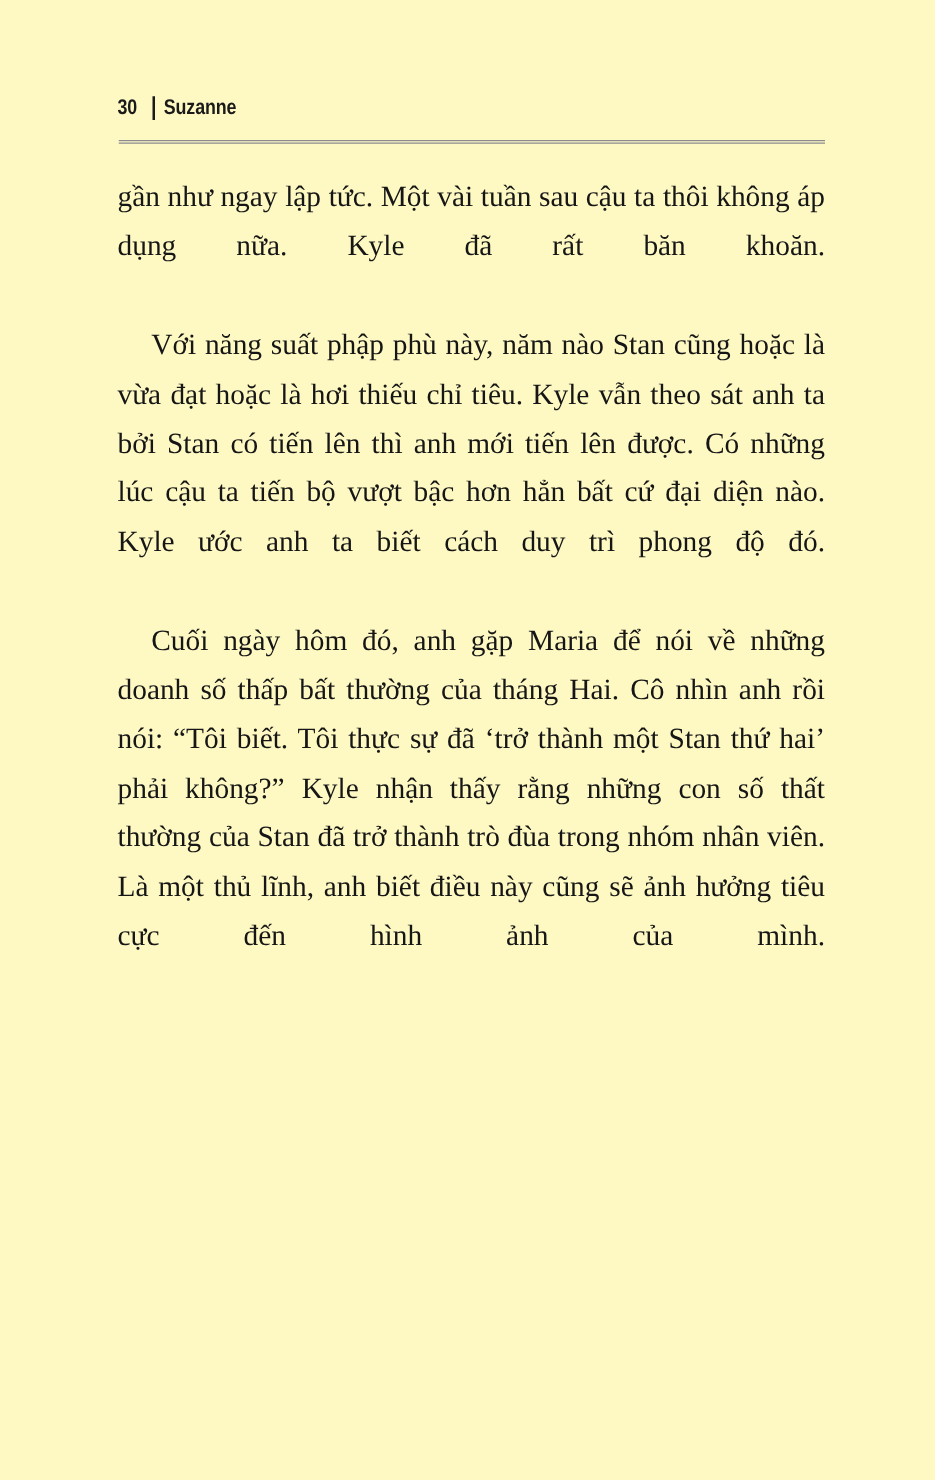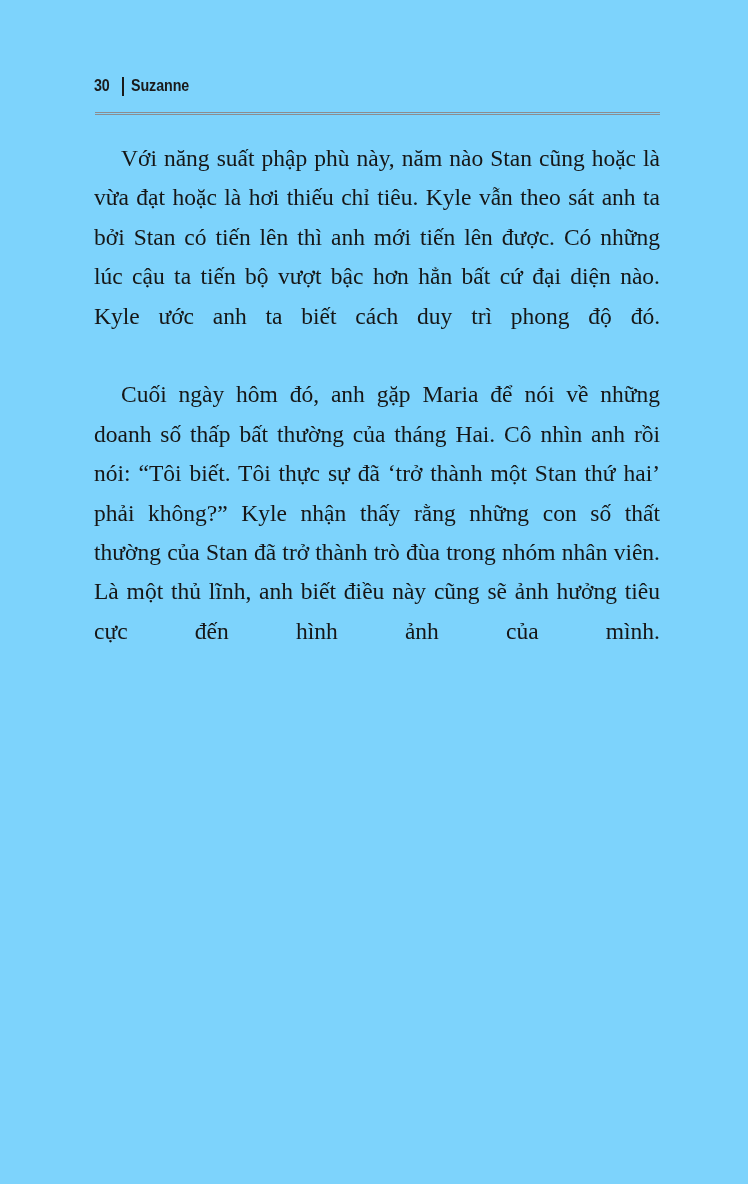--- a/index.html
+++ b/index.html
@@ -5,21 +5,21 @@
   html, body {
     margin: 0;
     padding: 0;
     background: #ffffff;
   }
 
   .page {
     position: relative;
     width: 748px;
     height: 1184px;
-    background: #7dd3fc;
+    background: #fef9c3;
     overflow: hidden;
     font-family: "Liberation Serif", "DejaVu Serif", serif;
   }
 
   
   .running-head {
     position: absolute;
     left: 94px;
     top: 74px;
     display: flex;
@@ -121,17 +121,18 @@
     <span class="rule-sep"></span>
     <span class="book-title">Suzanne</span>
   </div>
 
   <div class="header-rule">
     <div class="line-top"></div>
     <div class="line-bottom"></div>
   </div>
 
   <div class="textblock">
+    <p>gần như ngay lập tức. Một vài tuần sau cậu ta thôi không áp dụng nữa. Kyle đã rất băn khoăn.</p>
     <p class="indent">Với năng suất phập phù này, năm nào Stan cũng hoặc là vừa đạt hoặc là hơi thiếu chỉ tiêu. Kyle vẫn theo sát anh ta bởi Stan có tiến lên thì anh mới tiến lên được. Có những lúc cậu ta tiến bộ vượt bậc hơn hẳn bất cứ đại diện nào. Kyle ước anh ta biết cách duy trì phong độ đó.</p>
     <p class="indent">Cuối ngày hôm đó, anh gặp Maria để nói về những doanh số thấp bất thường của tháng Hai. Cô nhìn anh rồi nói: “Tôi biết. Tôi thực sự đã ‘trở thành một Stan thứ hai’ phải không?” Kyle nhận thấy rằng những con số thất thường của Stan đã trở thành trò đùa trong nhóm nhân viên. Là một thủ lĩnh, anh biết điều này cũng sẽ ảnh hưởng tiêu cực đến hình ảnh của mình.</p>
   </div>
 
 </div>
 
 </body></html>

